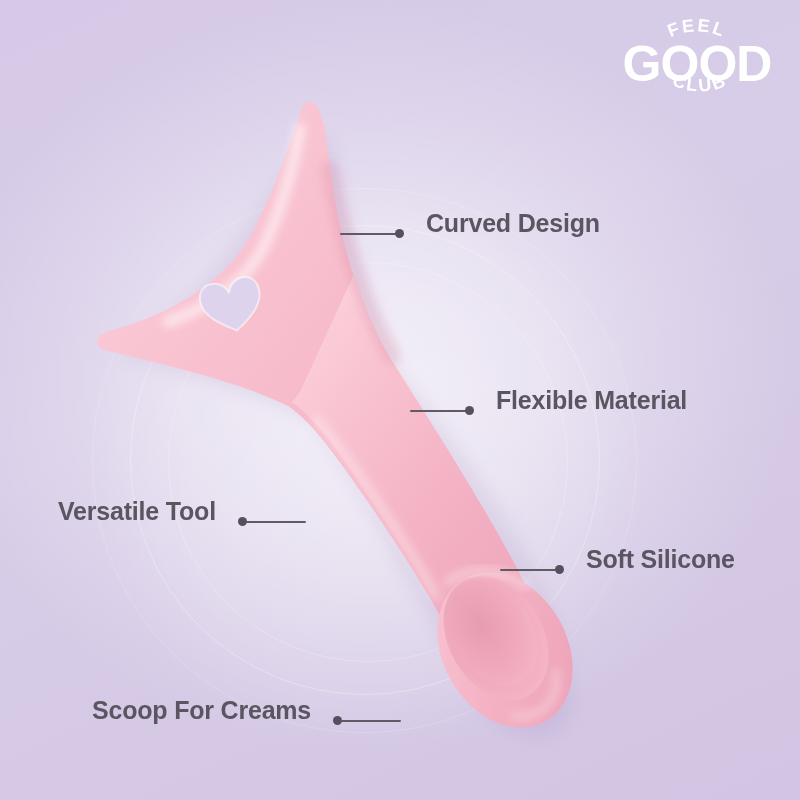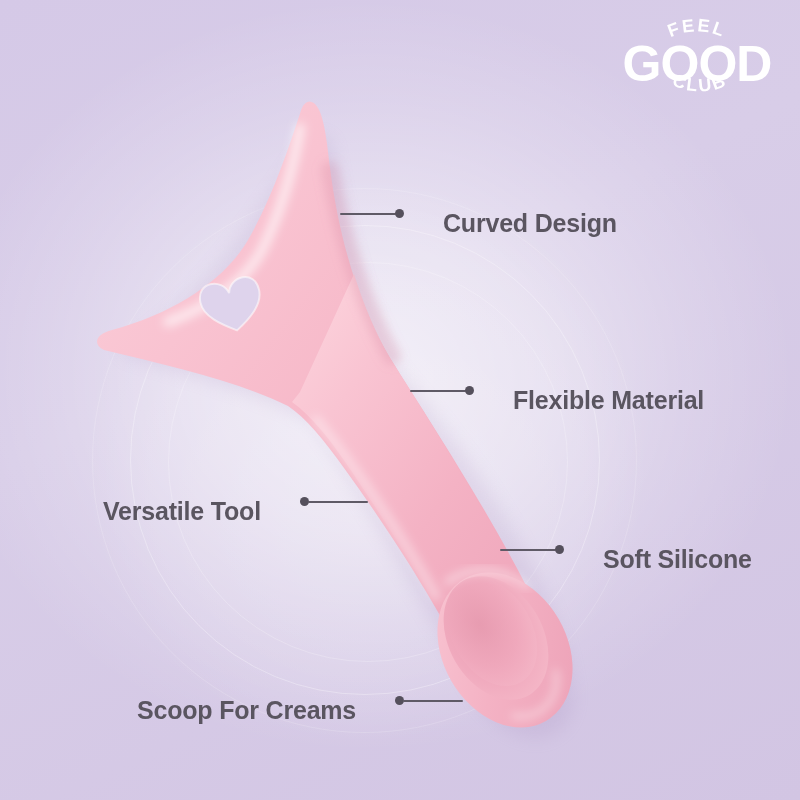--- a/index.html
+++ b/index.html
@@ -66,30 +66,29 @@
   .logo svg { display: block; width: 170px; height: 100px; }
 
   
   .product { position: absolute; inset: 0; }
   .product svg { display: block; width: 800px; height: 800px; }
 
   
   .callout {
     position: absolute;
     display: flex;
-    align-items: flex-start;
-    gap: 17px;
+    align-items: flex-end;
+    gap: 0px;
     white-space: nowrap;
   }
   .callout-label {
     font-size: 25px;
     font-weight: bold;
     color: #5a5560;
     letter-spacing: -0.2px;
-    margin-left: 45px;
   }
   .leader {
     display: flex;
     align-items: center;
   }
   .leader-line {
     height: 2px;
     background: #5f5a66;
     border-radius: 1px;
   }

